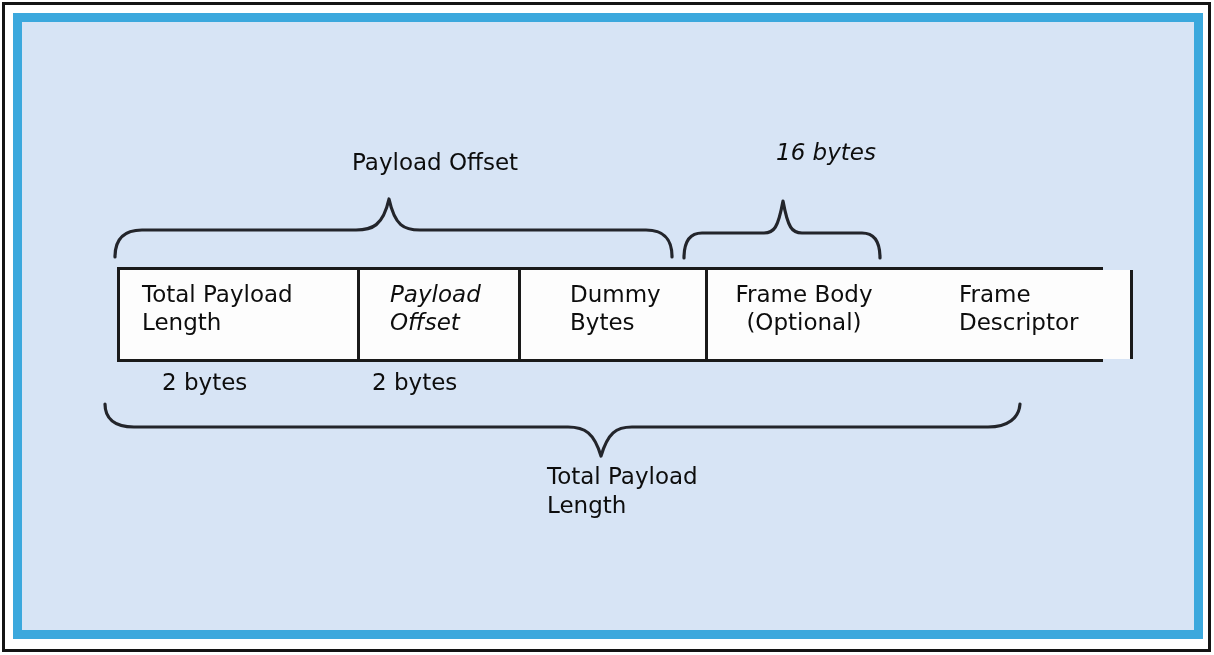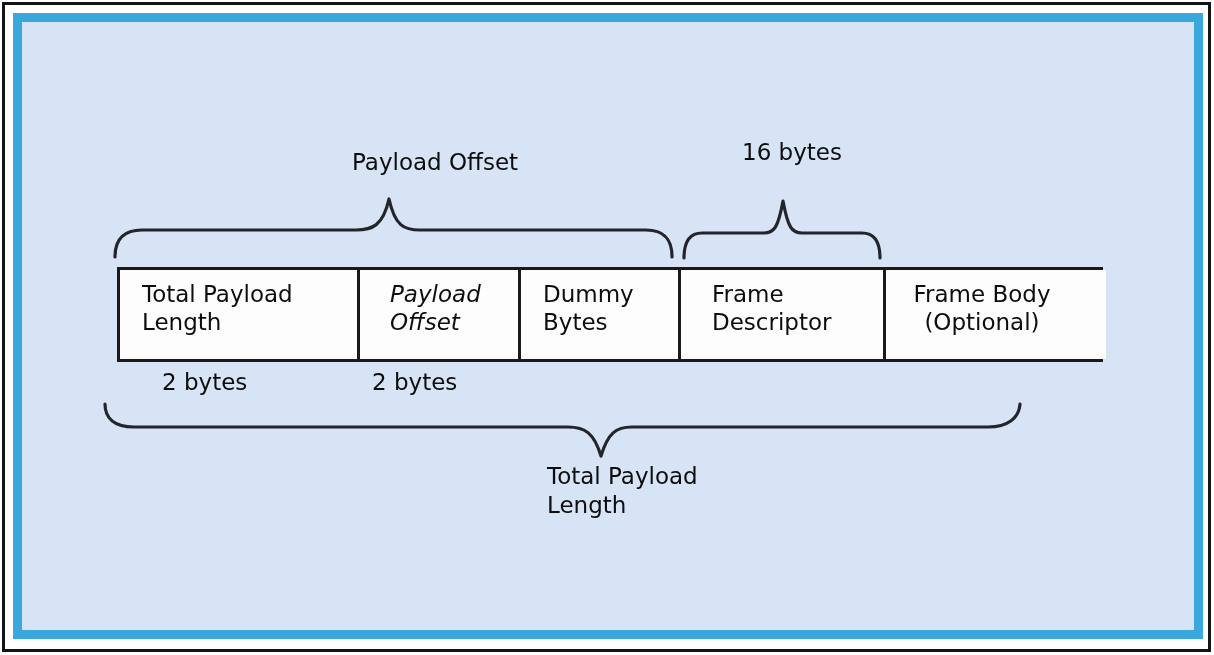--- a/index.html
+++ b/index.html
@@ -62,34 +62,34 @@
     background: #FDFDFD;
     color: #0D0D0D;
     font-size: 23px;
     line-height: 28px;
     padding-top: 10px;
     white-space: pre-line;
   }
   .seg-box.last { border-right: none; }
   .seg-1 { flex: 0 0 240px; padding-left: 22px; }
   .seg-2 { flex: 0 0 161px; padding-left: 30px; font-style: italic; }
-  .seg-3 { flex: 0 0 160px; padding-left: 22px; }
+  .seg-3 { flex: 0 0 160px; padding-left: 22px; margin-left: 27px; }
   .seg-4 { flex: 0 0 205px; padding-left: 31px; }
   .seg-5 { flex: 0 0 220px; text-align: center; padding-right: 28px; }
 
   
   .annotation {
     position: absolute;
     color: #0D0D0D;
     font-size: 23px;
     line-height: 29px;
     white-space: pre-line;
   }
   .ann-payload-offset  { left: 352px; top: 148px; }
-  .ann-16-bytes        { left: 742px; top: 138px; }
+  .ann-16-bytes        { left: 776px; top: 138px; font-style: italic; }
   .ann-2-bytes-1       { left: 162px; top: 368px; }
   .ann-2-bytes-2       { left: 372px; top: 368px; }
   .ann-total-payload   { left: 547px; top: 462px; }
 </style>
 </head>
 <body>
 
 <div class="stage">
 
   <div class="outer-frame"></div>
@@ -107,24 +107,24 @@
              C 608,433 616,427 632,427 L 988,427 C 1008,427 1019,418 1020,404"></path>
   </svg>
 
   <div class="box-row">
     <div class="seg-box seg-1">Total Payload
 Length</div>
     <div class="seg-box seg-2">Payload
 Offset</div>
     <div class="seg-box seg-3">Dummy
 Bytes</div>
+    <div class="seg-box seg-5 last">Frame Body
+(Optional)</div>
     <div class="seg-box seg-4">Frame
 Descriptor</div>
-    <div class="seg-box seg-5 last">Frame Body
-(Optional)</div>
   </div>
 
   <div class="annotation ann-payload-offset">Payload Offset</div>
 
   <div class="annotation ann-16-bytes">16 bytes</div>
 
   <div class="annotation ann-2-bytes-1">2 bytes</div>
 
   <div class="annotation ann-2-bytes-2">2 bytes</div>
 

